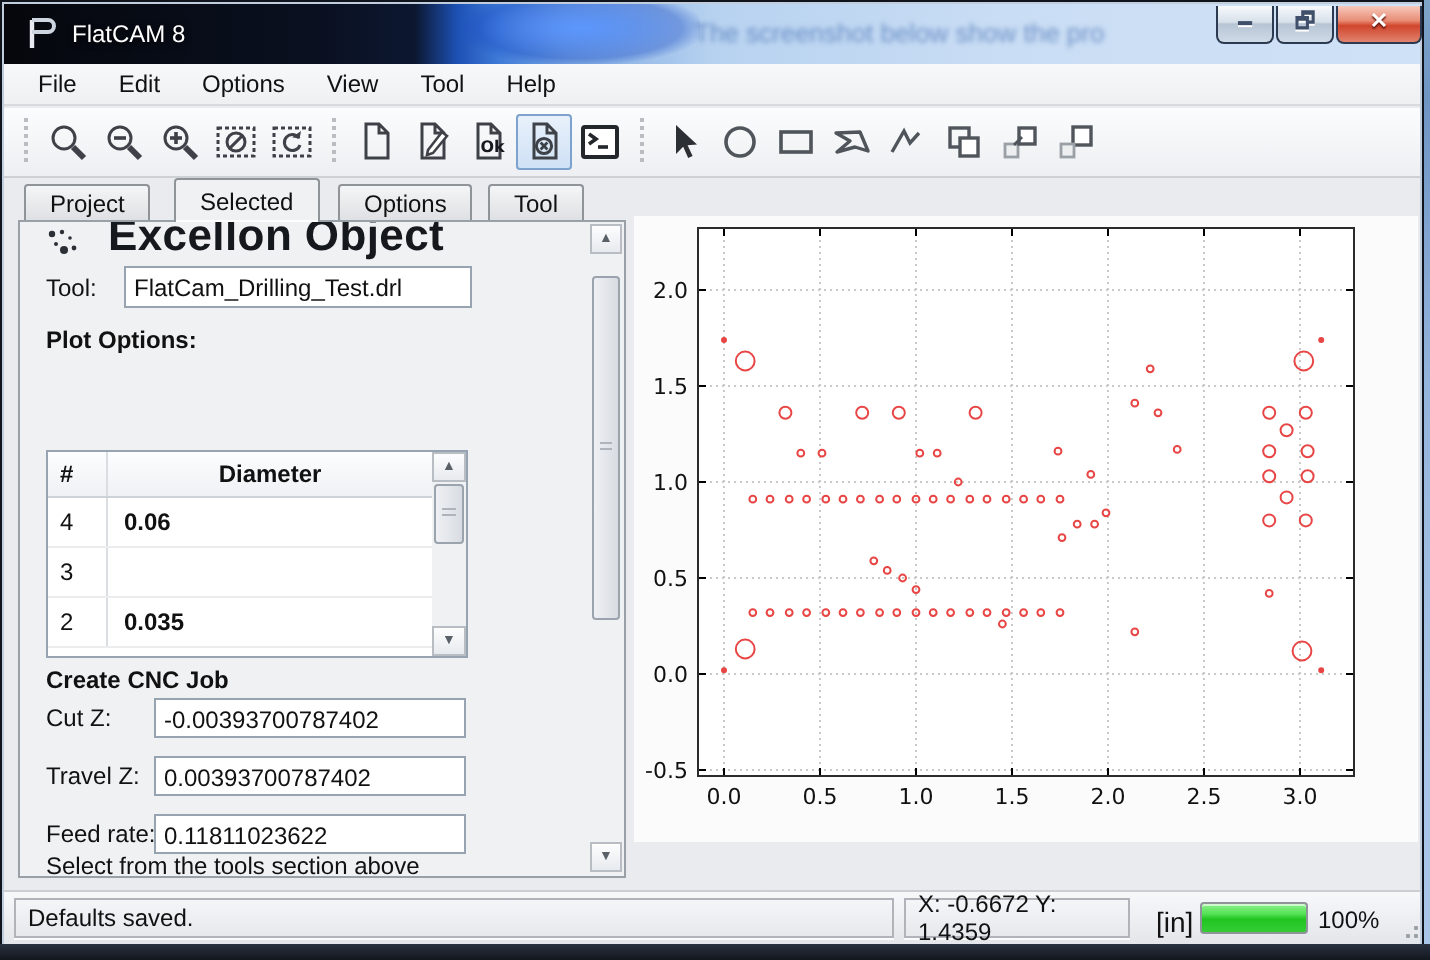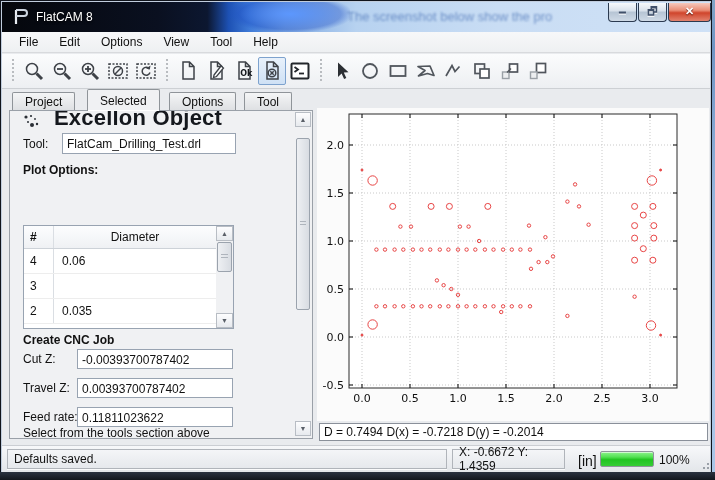--- a/index.html
+++ b/index.html
@@ -66,21 +66,21 @@
     display:inline-block;vertical-align:-2px;text-align:center;line-height:11px;
     font-size:11px;color:#2d6bbd;font-weight:bold;}
   
   #tools-table{left:13px;top:114px;width:211px;height:104px;background:#fff;
     border:1px solid #98a3b1;box-sizing:border-box;overflow:hidden;}
   .thead{display:flex;height:22px;background:linear-gradient(180deg,#fcfdfe,#eff1f4);
     border-bottom:1px solid #cdd2d8;font-size:12px;color:#111;}
   .trow{display:flex;height:24px;border-bottom:1px solid #ededed;font-size:12px;color:#111;}
   .c-num{width:30px;border-right:1px solid #dadee3;display:flex;align-items:center;
     padding-left:6px;box-sizing:border-box;}
-  .c-dia{flex:1;display:flex;align-items:center;padding-left:8px;}
+  .c-dia{flex:1;display:flex;align-items:center;padding-left:8px;font-weight:bold;}
   .thead .c-dia{justify-content:center;padding-left:0;}
   
   .sb-track{background:#f0f1f3;}
   .sb-btn{background:linear-gradient(180deg,#fdfdfe,#e7eaee);border:1px solid #b8bdc4;
     box-sizing:border-box;color:#5a6068;font-size:7px;text-align:center;line-height:14px;}
   .sb-thumb{background:linear-gradient(90deg,#eef0f3,#d8dce2);border:1px solid #9ba3ad;
     border-radius:2px;box-sizing:border-box;}
   .sb-grip{position:absolute;left:3px;right:3px;top:50%;height:5px;margin-top:-3px;
     background:repeating-linear-gradient(180deg,#aeb4bc 0 1px,transparent 1px 3px);}
   
@@ -460,21 +460,20 @@
         <circle cx="213.0" cy="198.3" r="1.7" fill="none" stroke="#e84545" stroke-width="1"></circle>
         <circle cx="184.2" cy="204.0" r="1.7" fill="none" stroke="#e84545" stroke-width="1"></circle>
         <circle cx="250.4" cy="207.9" r="1.7" fill="none" stroke="#e84545" stroke-width="1"></circle>
         <circle cx="317.6" cy="188.7" r="1.7" fill="none" stroke="#e84545" stroke-width="1"></circle>
         <circle cx="45.0" cy="62.0" r="1.0" fill="#e84545" stroke="#e84545" stroke-width="1"></circle>
         <circle cx="343.6" cy="62.0" r="1.0" fill="#e84545" stroke="#e84545" stroke-width="1"></circle>
         <circle cx="45.0" cy="227.1" r="1.0" fill="#e84545" stroke="#e84545" stroke-width="1"></circle>
         <circle cx="343.6" cy="227.1" r="1.0" fill="#e84545" stroke="#e84545" stroke-width="1"></circle>
       </svg>
   </div>
-  <div id="dbox" class="abs">D = 0.7494  D(x) = -0.7218  D(y) = -0.2014</div>
 
   <div id="statusbar" class="abs">
     <div id="status-msg" class="sunken abs">Defaults saved.</div>
     <div id="coords-box" class="sunken abs">X: -0.6672   Y: 1.4359</div>
     <div id="units-label" class="abs">[in]</div>
     <div id="progress" class="abs"></div>
     <div id="progress-label" class="abs">100%</div>
     <div id="grip-corner" class="abs"></div>
   </div>
 </div>

